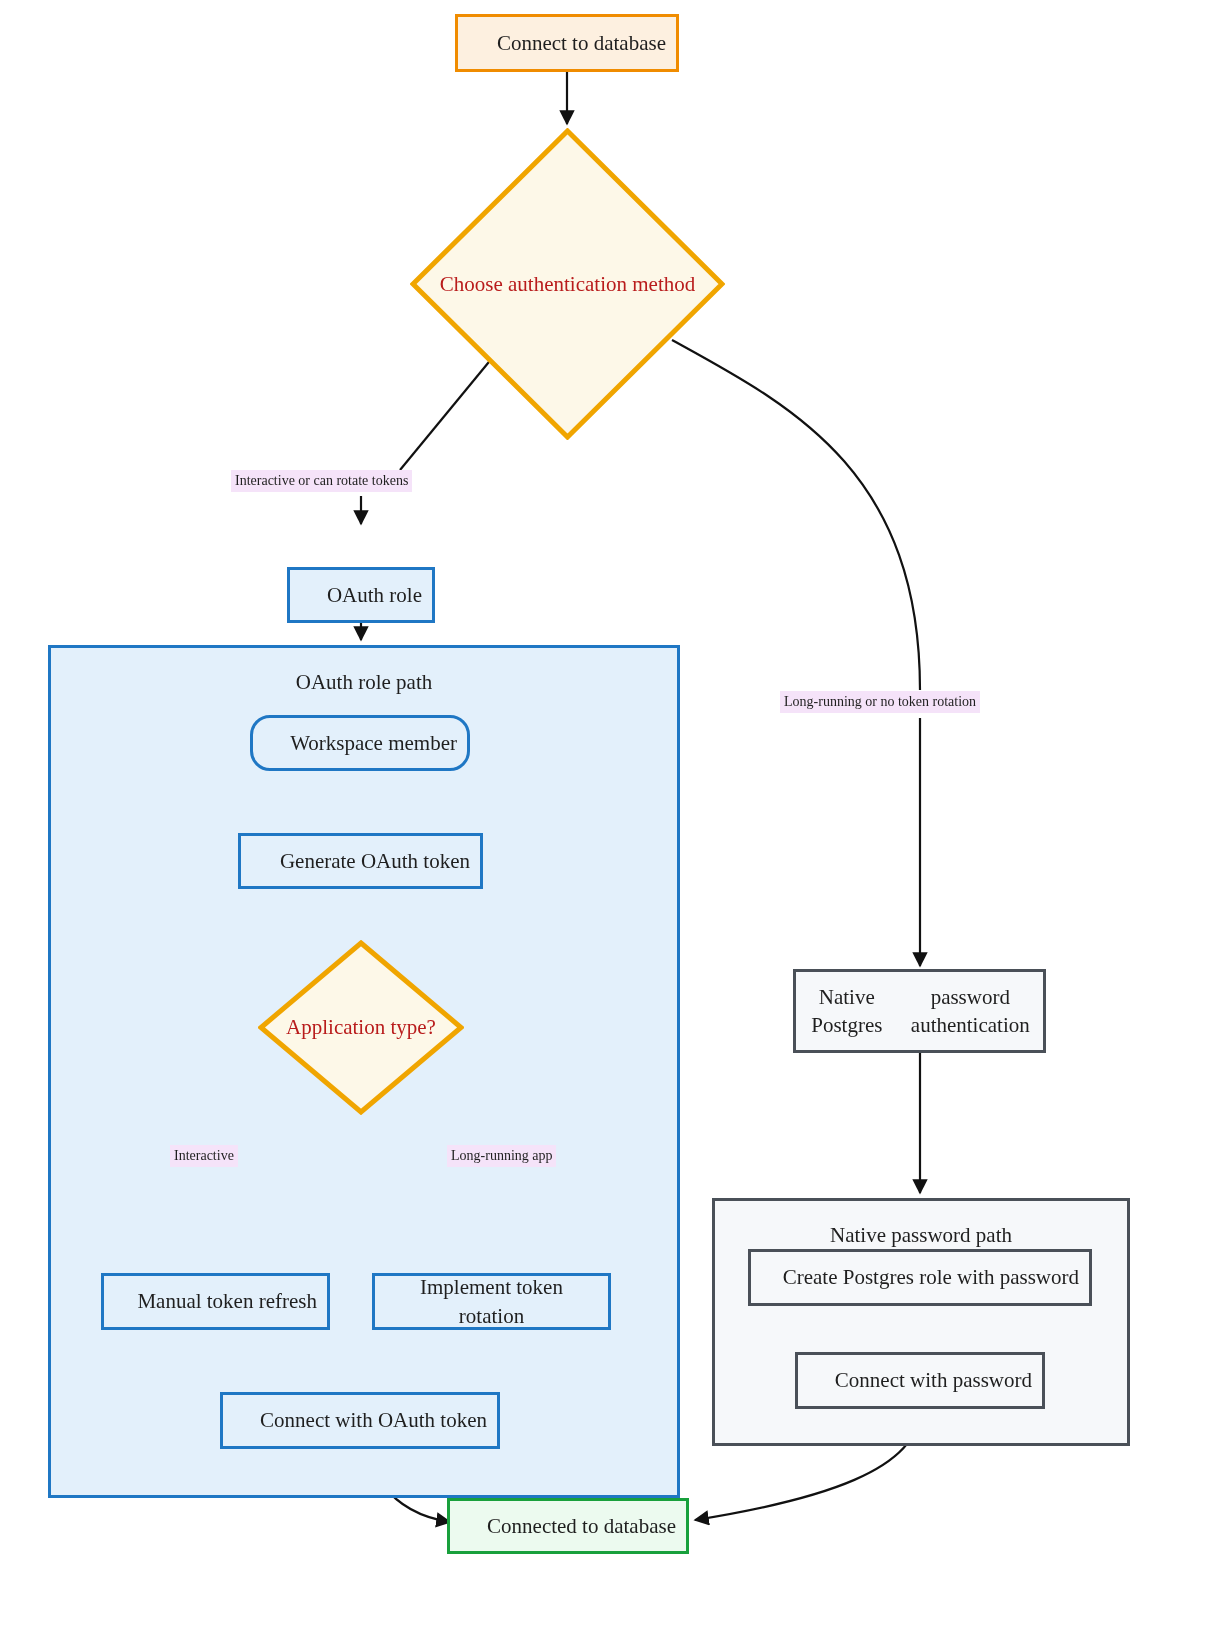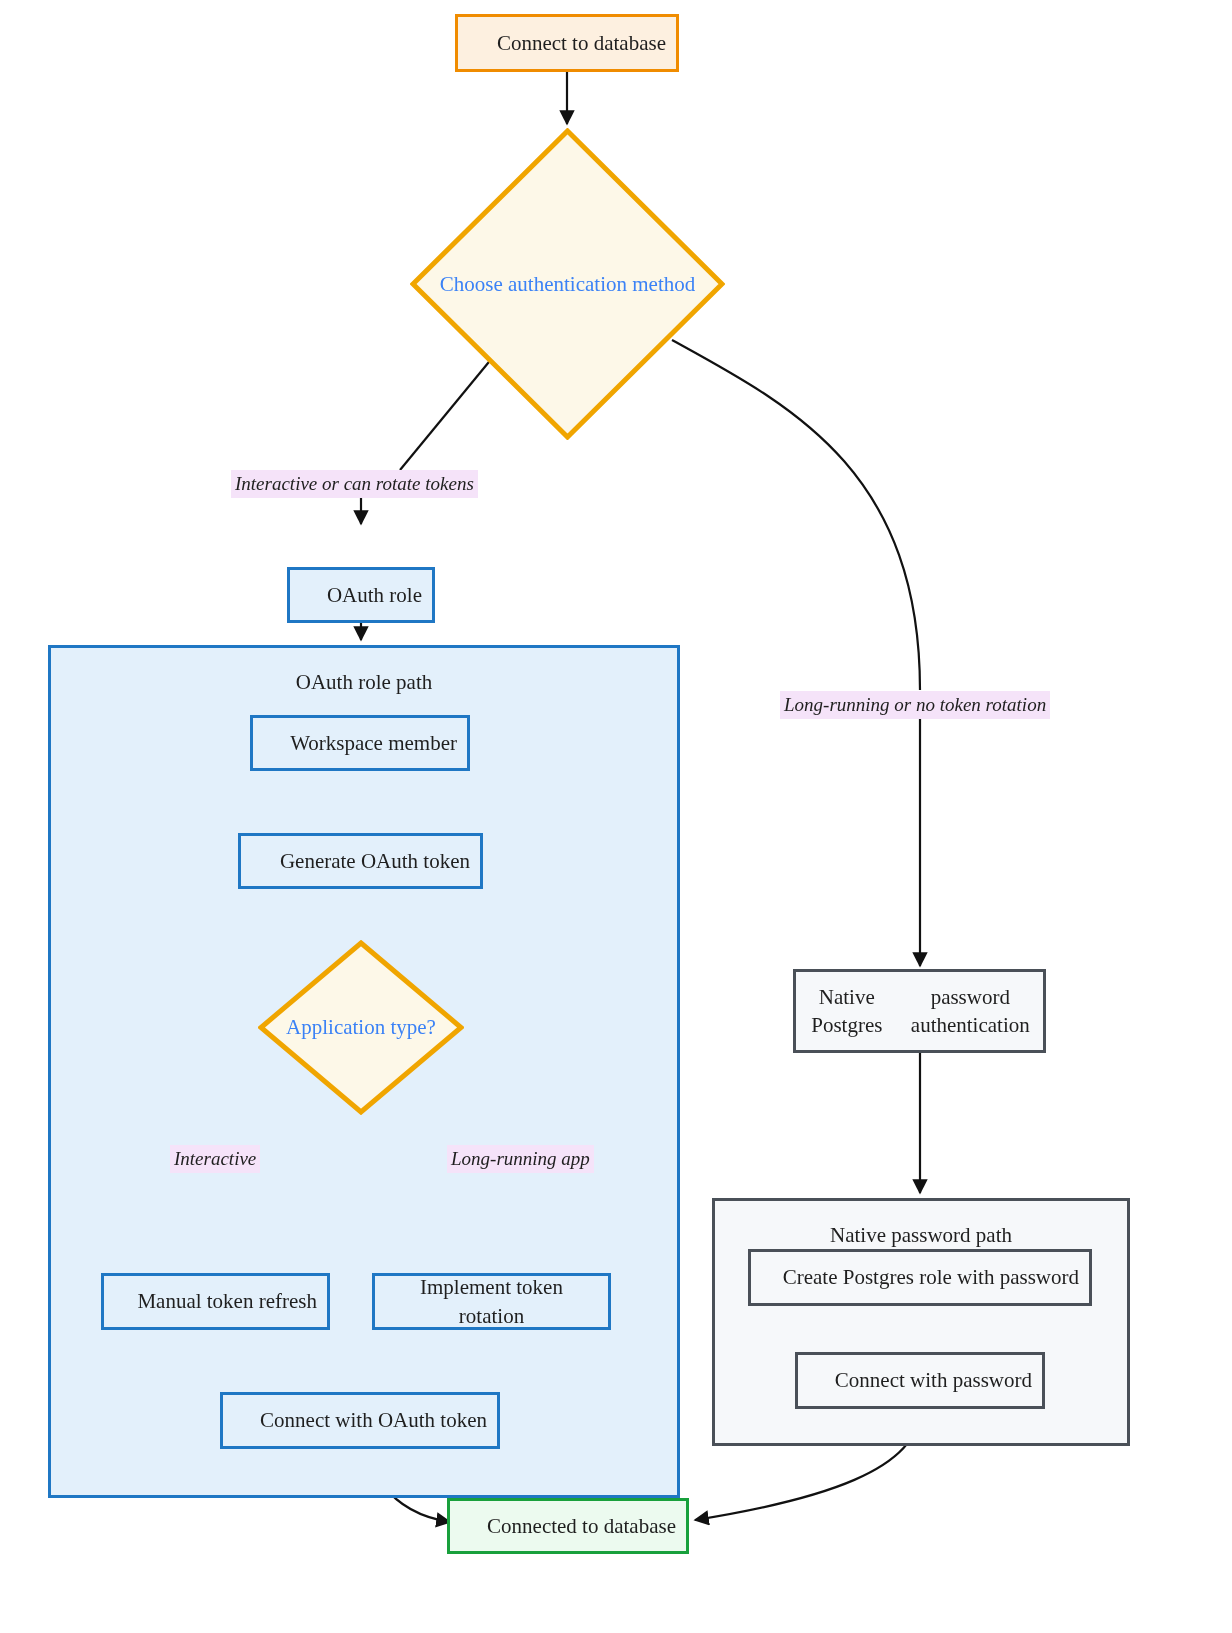--- a/index.html
+++ b/index.html
@@ -73,21 +73,21 @@
     width: 100%; height: 100%;
   }
   .diamond .dlabel {
     position: absolute;
     left: 0; top: 0;
     width: 100%; height: 100%;
     display: flex;
     align-items: center;
     justify-content: center;
     font-size: 21px;
-    color: #3b82f6;
+    color: #b91c1c;
     text-align: center;
   }
 
   
   .subgraph {
     position: absolute;
     z-index: 1;
   }
   .sg-blue {
     background: #e3f0fb;
@@ -106,26 +106,25 @@
     font-size: 21px;
     color: #1f1f1f;
     z-index: 2;
   }
 
   
   .edge-label {
     position: absolute;
     background: #f5e3f9;
     color: #1f1f1f;
-    font-size: 19px;
+    font-size: 14px;
     line-height: 1.25;
     padding: 2px 4px;
     white-space: nowrap;
     z-index: 4;
-    font-style: italic;
   }
 </style>
 </head>
 <body>
 
 <div id="canvas">
 
   <svg class="edges" viewBox="0 0 1232 1633" xmlns="http://www.w3.org/2000/svg">
     <defs>
       <marker id="arrow" viewBox="0 0 10 10" refX="9" refY="5" markerWidth="7" markerHeight="7" orient="auto-start-reverse">
@@ -188,21 +187,21 @@
   </div>
 
   <div class="edge-label" style="left:231px; top:470px;">Interactive or can rotate tokens</div>
 
   <div class="edge-label" style="left:780px; top:691px;">Long-running or no token rotation</div>
 
   <div class="node n-blue" style="left:287px; top:527px; width:148px; height:56px;">
     <span class="lbl">OAuth role</span>
   </div>
 
-  <div class="node n-blue" style="left:250px; top:675px; width:220px; height:56px;">
+  <div class="node n-blue" style="left:250px; top:675px; width:220px; height:56px;border-radius:20px;">
     <span class="lbl">Workspace member</span>
   </div>
 
   <div class="node n-blue" style="left:238px; top:793px; width:245px; height:56px;">
     <span class="lbl">Generate OAuth token</span>
   </div>
 
   <div class="diamond" style="left:258px; top:940px; width:206px; height:175px;">
     <svg class="shape" viewBox="0 0 206 175" preserveAspectRatio="none">
       <polygon points="103,3 203,87.5 103,172 3,87.5" fill="#fdf8e8" stroke="#f0a500" stroke-width="5"></polygon>

